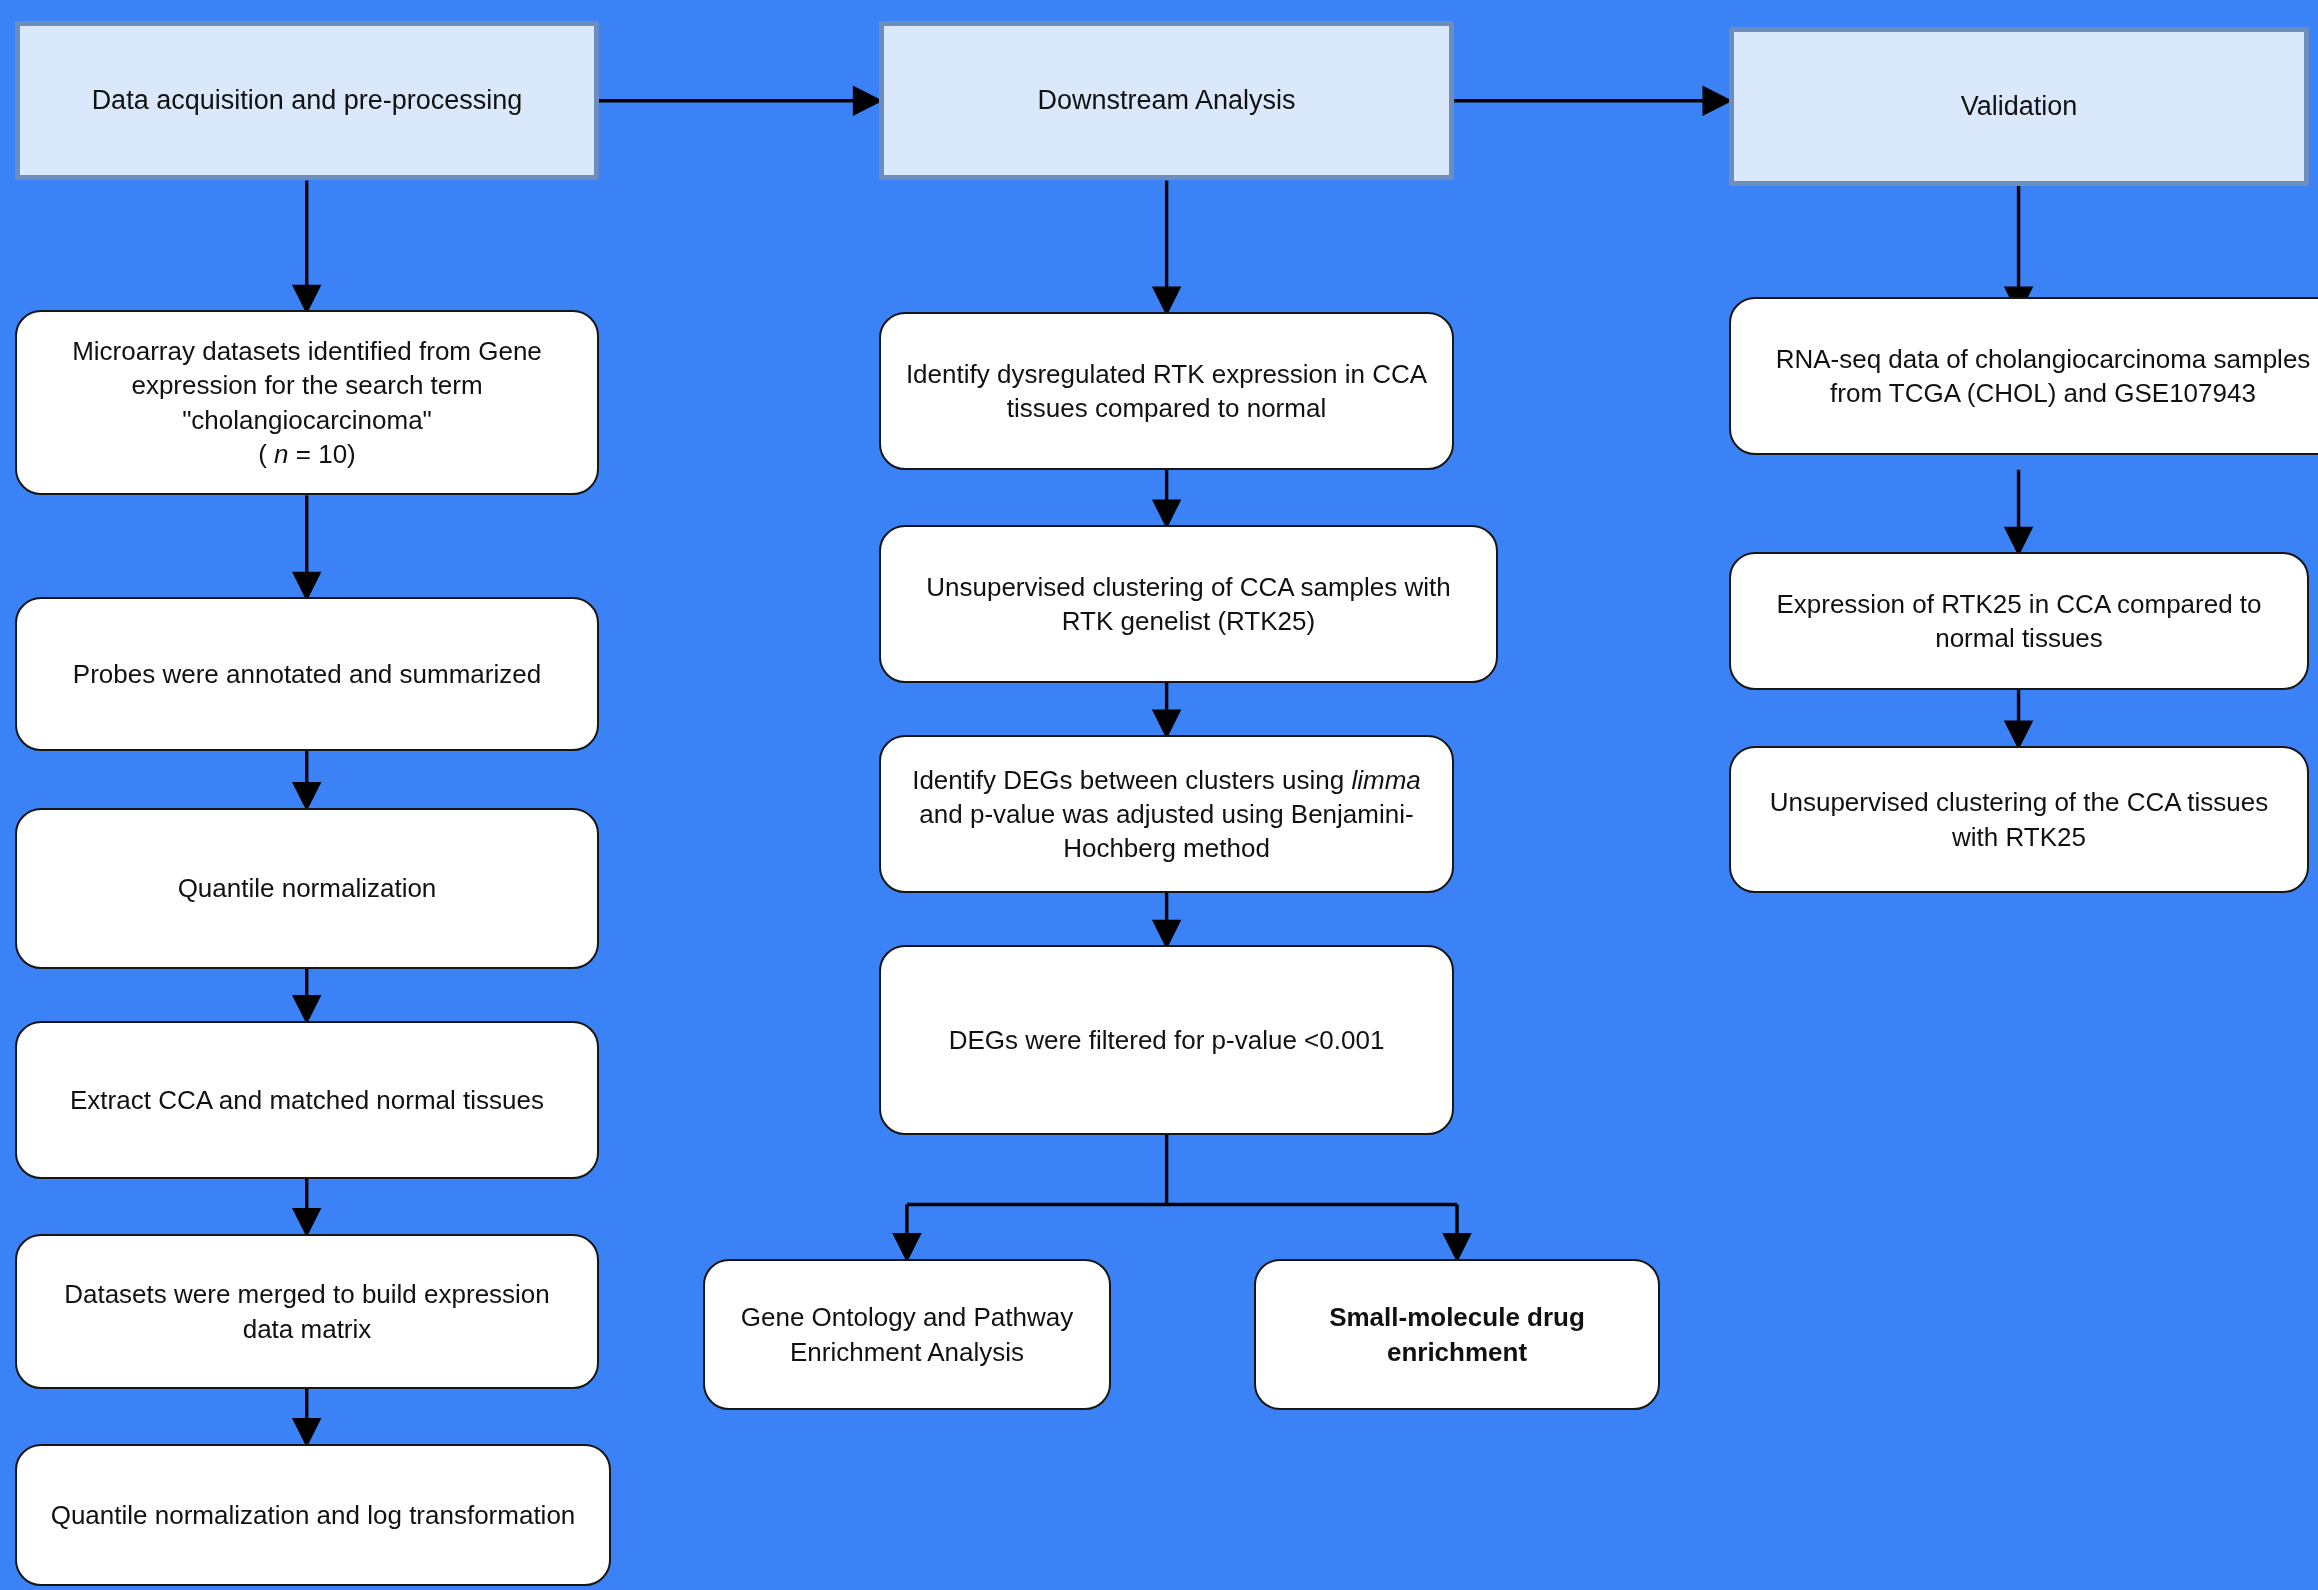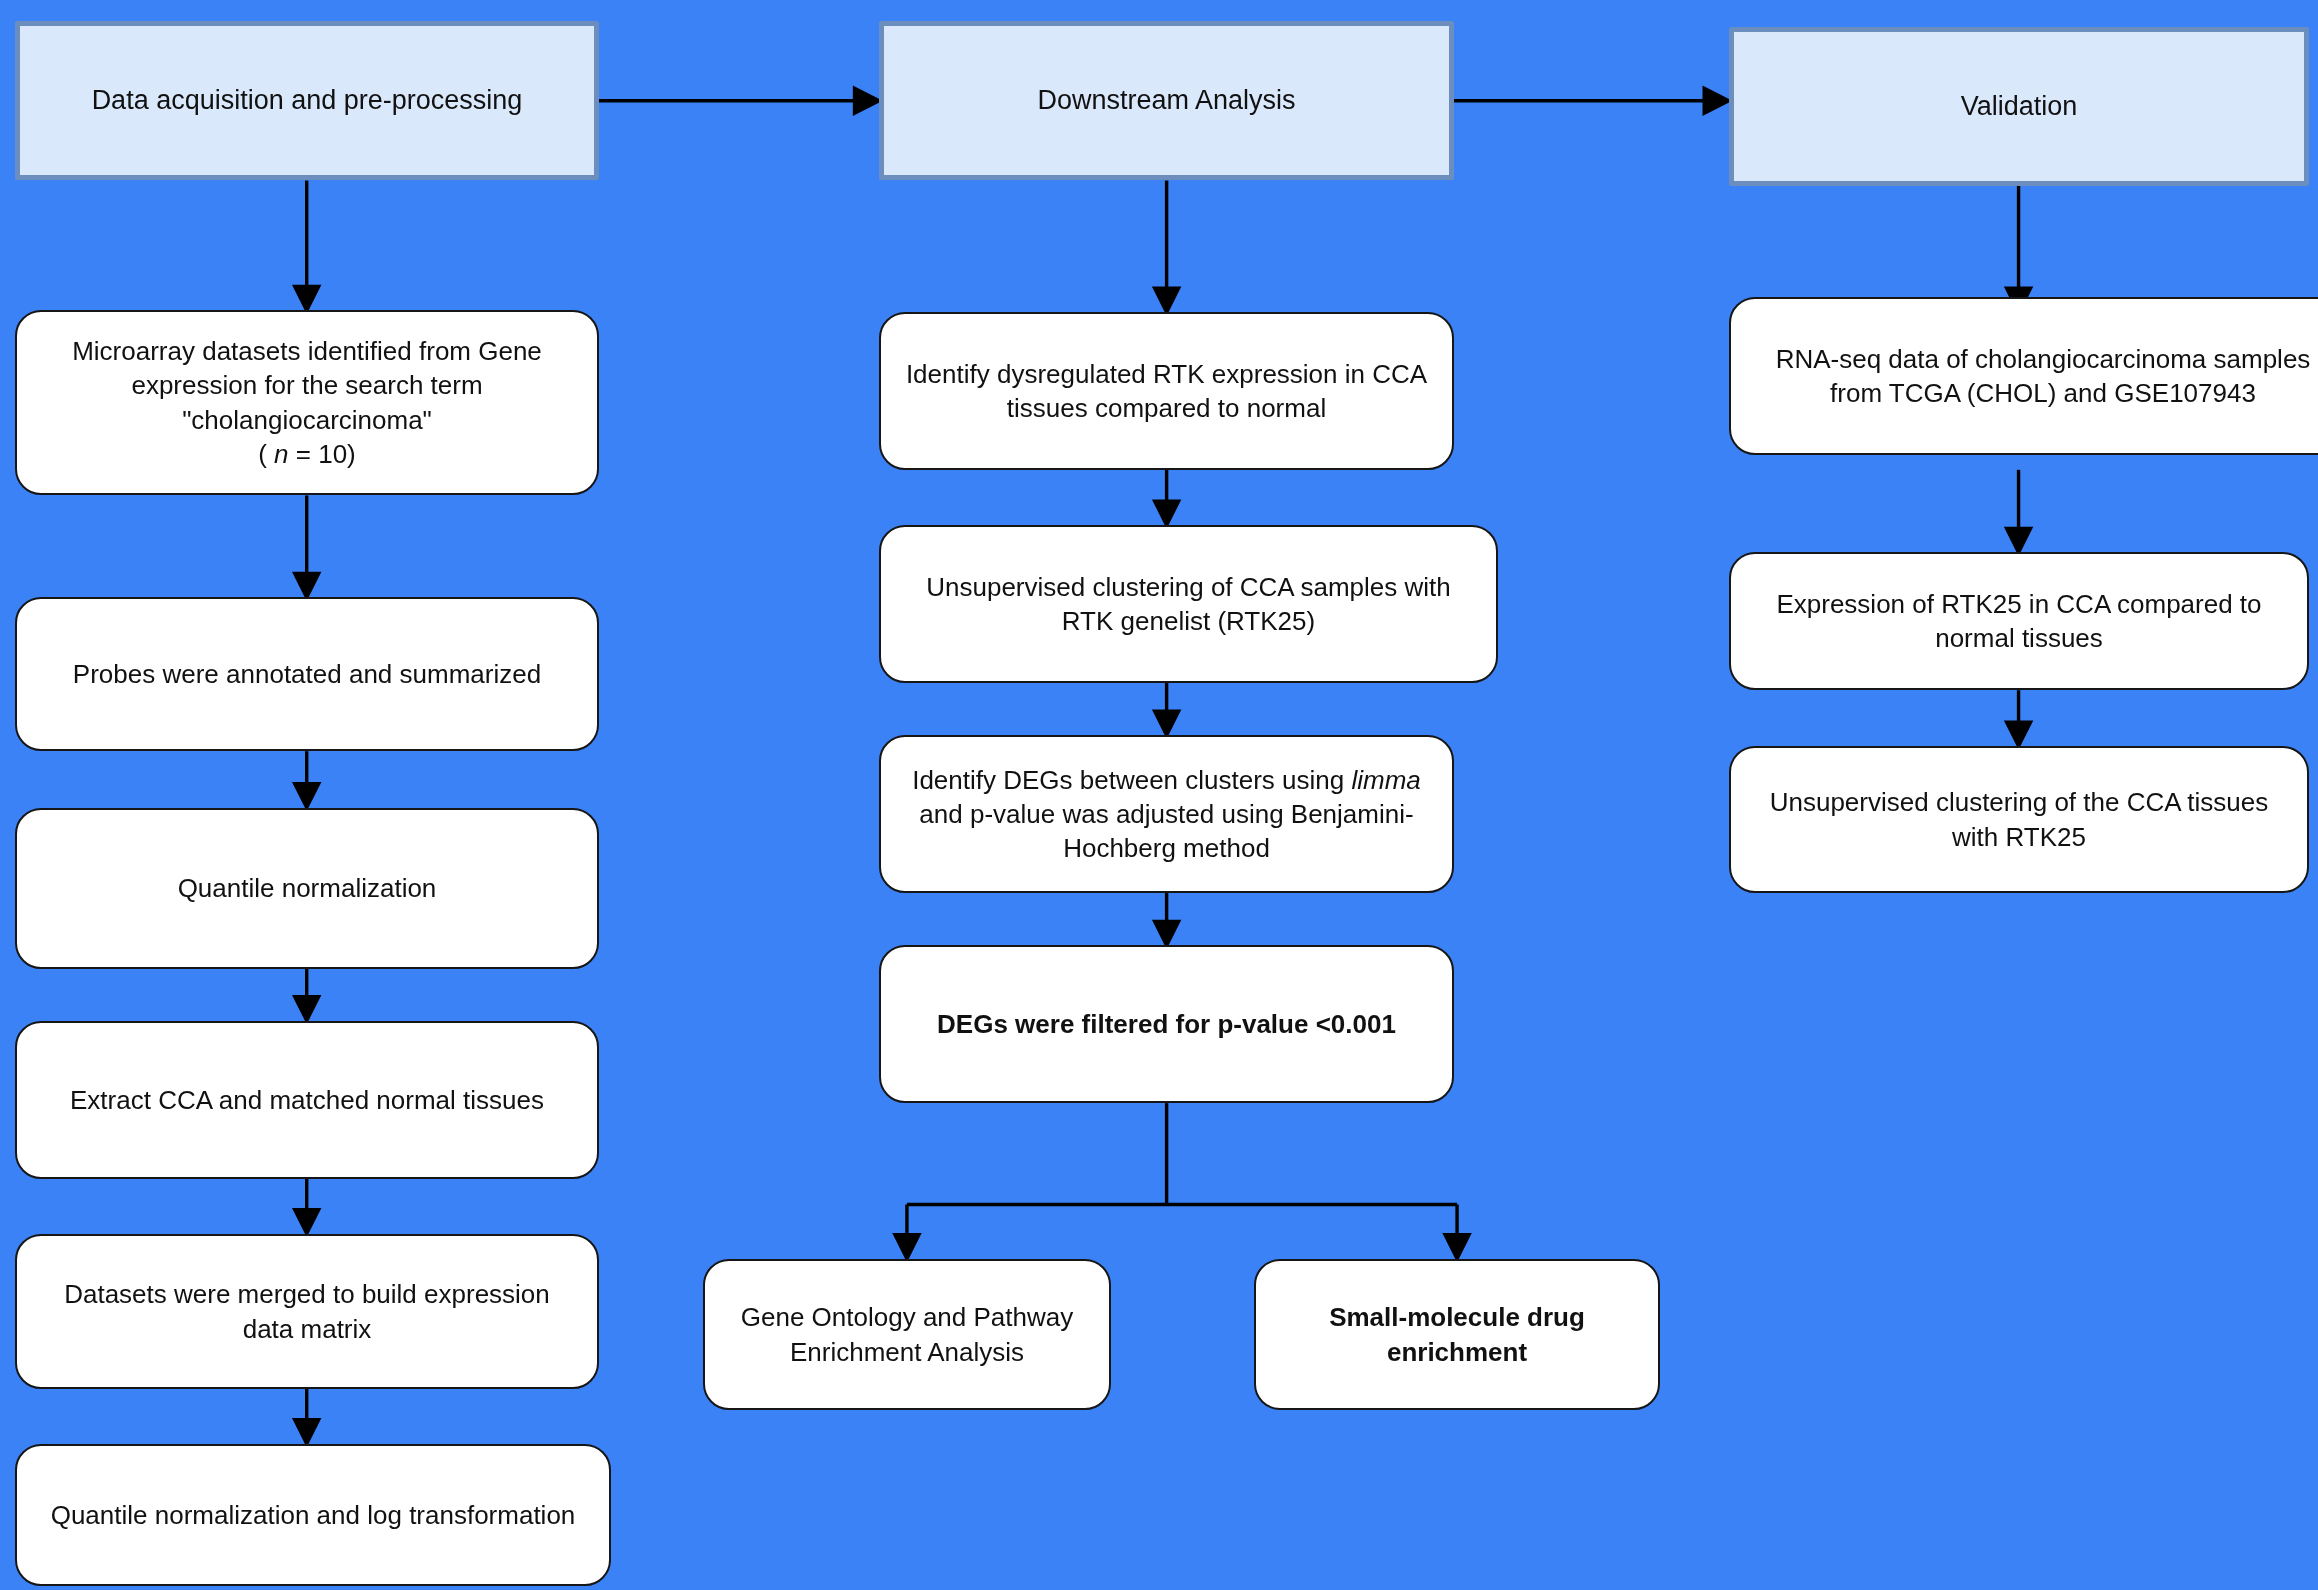--- a/index.html
+++ b/index.html
@@ -155,21 +155,21 @@
 
   <div class="node" style="left:879px;top:312px;width:575px;height:158px;">
     <span>Identify dysregulated RTK expression in CCA tissues compared to normal</span>
   </div>
   <div class="node" style="left:879px;top:525px;width:619px;height:158px;text-align:center;">
     <span>Unsupervised clustering of CCA samples with RTK genelist (RTK25)</span>
   </div>
   <div class="node" style="left:879px;top:735px;width:575px;height:158px;">
     <span><span>Identify DEGs between clusters using </span><i>limma</i><span> and p-value was adjusted using Benjamini-Hochberg method</span></span>
   </div>
-  <div class="node" style="left:879px;top:945px;width:575px;height:158px;font-weight:bold;">
+  <div class="node" style="left:879px;top:945px;width:575px;height:190px;">
     <span>DEGs were filtered for p-value &lt;0.001</span>
   </div>
   <div class="node" style="left:703px;top:1259px;width:408px;height:151px;">
     <span>Gene Ontology and Pathway Enrichment Analysis</span>
   </div>
   <div class="node" style="left:1254px;top:1259px;width:406px;height:151px;font-weight:bold;">
     <span>Small-molecule drug enrichment</span>
   </div>
 
   <div class="node" style="left:1729px;top:297px;width:628px;height:158px;">

